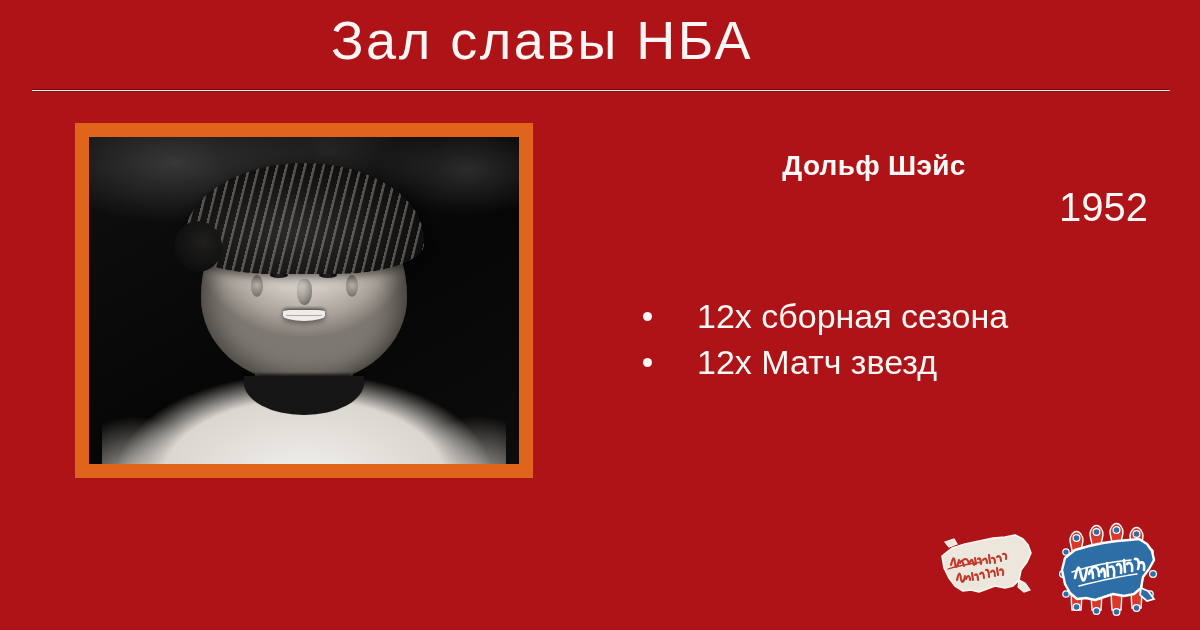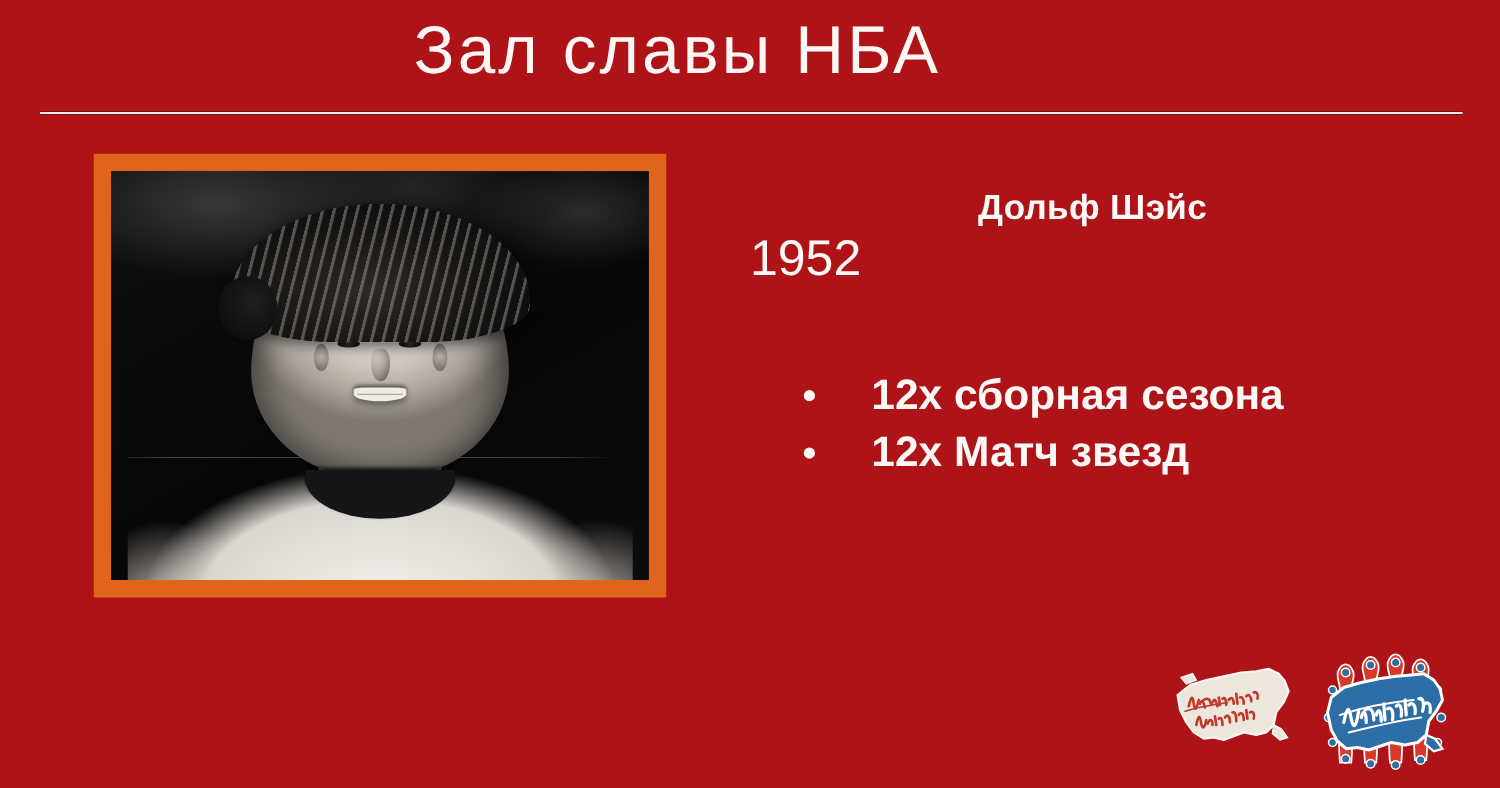--- a/index.html
+++ b/index.html
@@ -218,39 +218,39 @@
     text-align: center;
     font-size: 28px;
     font-weight: bold;
     line-height: 1.12;
     letter-spacing: .3px;
     color: #fffaf8;
     padding-right: 22px;
   }
 
   .induction-year {
-    text-align: left;
+    text-align: right;
     font-size: 40px;
     font-weight: 300;
     line-height: 1.2;
     color: #fdf7f5;
     padding-right: 22px;
     margin-top: 2px;
   }
 
   .achievements {
     list-style: none;
     margin-top: 62px;
     padding-left: 43px;
   }
 
   .achievements li {
     position: relative;
     font-size: 34px;
-    font-weight: 700;
+    font-weight: 400;
     line-height: 46px;
     color: #fdf7f5;
     padding-left: 54px;
     white-space: nowrap;
   }
 
   .achievements li .bullet-dot {
     position: absolute;
     left: 0;
     top: 19px;

